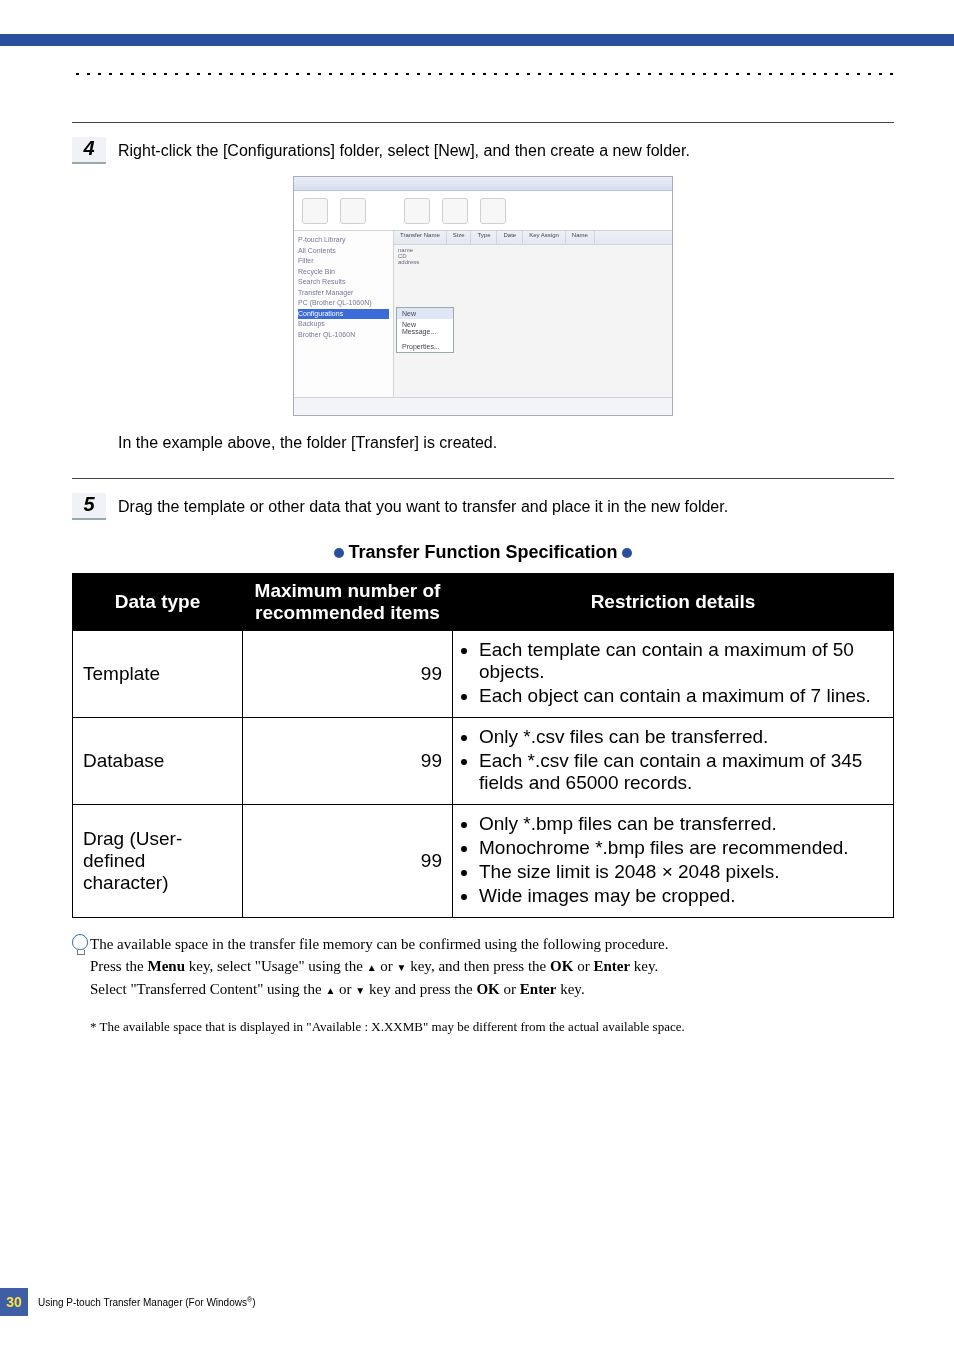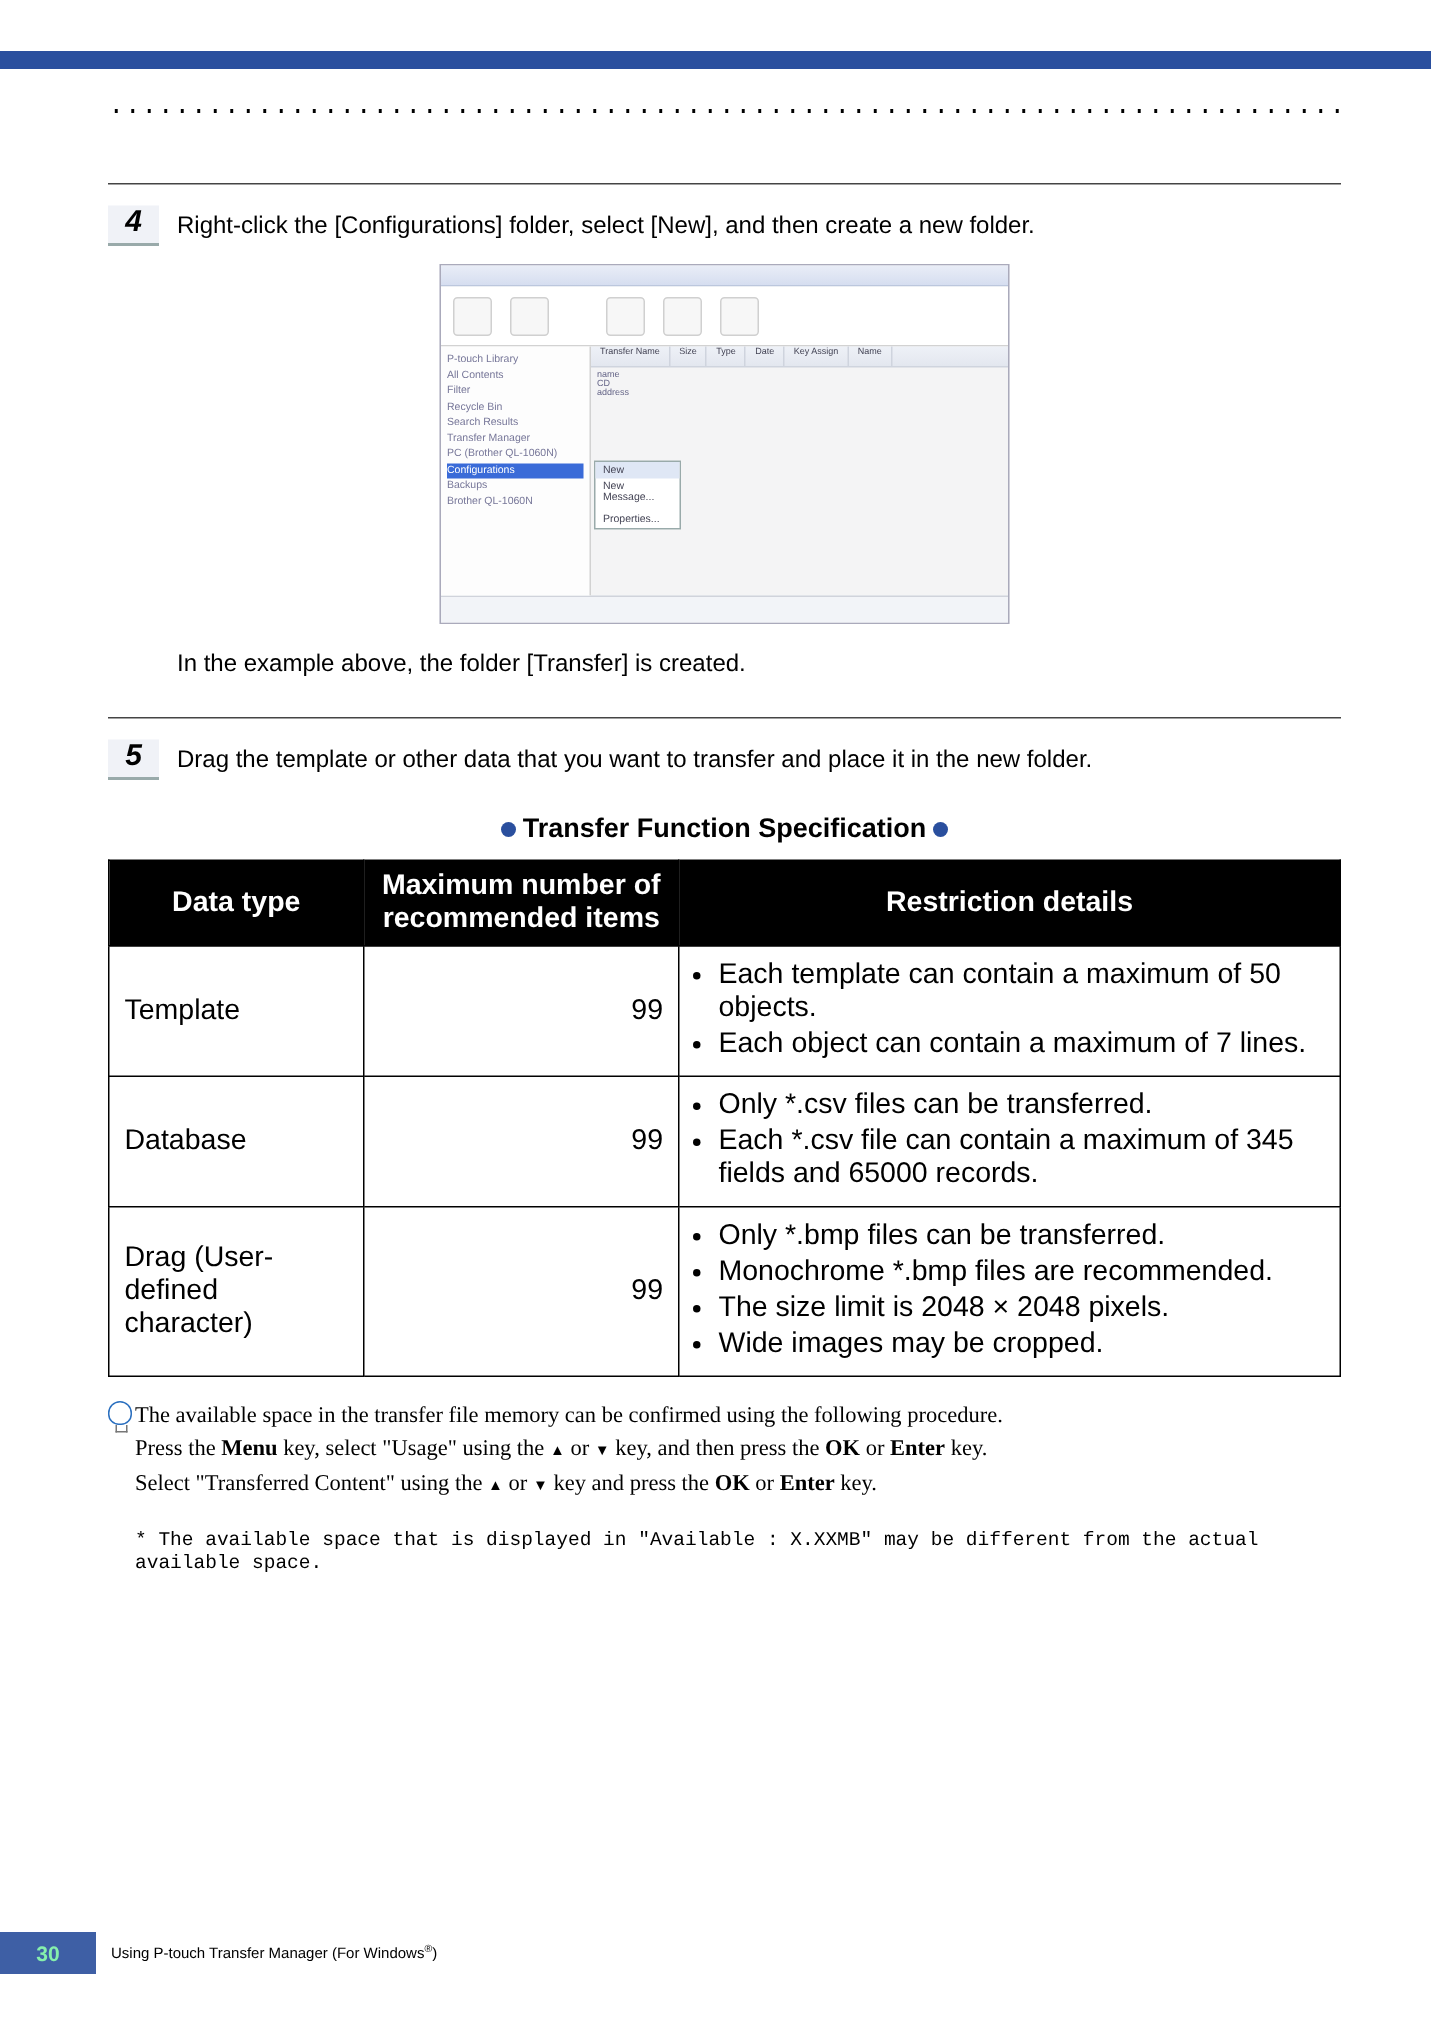--- a/index.html
+++ b/index.html
@@ -37,25 +37,25 @@
   table.spec li { margin-bottom: 2px; }
   .note-box { margin-top: 16px; display: flex; font-size: 15px; font-family: "Times New Roman", Times, serif; }
   .note-icon { width: 18px; height: 26px; }
   .note-icon .bulb { width: 16px; height: 16px; border: 1.5px solid #2a6fbf; border-radius: 50% 50% 45% 45%; display: block; }
   .note-icon .base { display: block; width: 8px; height: 5px; border: 1.5px solid #777; margin: 0 auto; border-top: 0; }
   .note-text { flex: 1; }
   .note-text .serif { font-size: 15px; line-height: 1.35; margin-bottom: 2px; }
   .tri-up::before { content: "▲"; font-size: 10px; color: #000; }
   .tri-dn::before { content: "▼"; font-size: 10px; color: #000; }
   .foot { position: absolute; left: 0; bottom: 36px; display: flex; align-items: center; }
-  .foot .pg { width: 64px; height: 28px; background: #3e5fa5; color: #86efac; display: flex; align-items: center; justify-content: center; font-weight: bold; font-size: 14px; }
+  .foot .pg { width: 28px; height: 28px; background: #3e5fa5; color: #fde047; display: flex; align-items: center; justify-content: center; font-weight: bold; font-size: 14px; }
   .foot .lbl { font-size: 10px; color: #000; margin-left: 10px; }
   .foot sup { font-size: 7px; }
   body { position: relative; }
-  .small-note { font-size: 13px; font-family: Liberation Mono, monospace; margin-top: 20px; }
+  .small-note { font-size: 13px; font-family: Liberation Serif, serif; margin-top: 20px; }
   .bold { font-weight: bold; }
 </style>
 </head>
 <body>
 
 <div class="top-band"></div>
 <div class="page">
   <div class="dots"></div>
 
   <div class="hr"></div>

